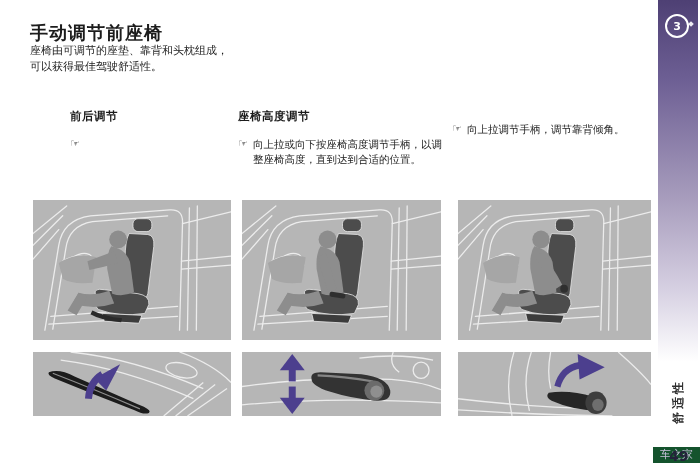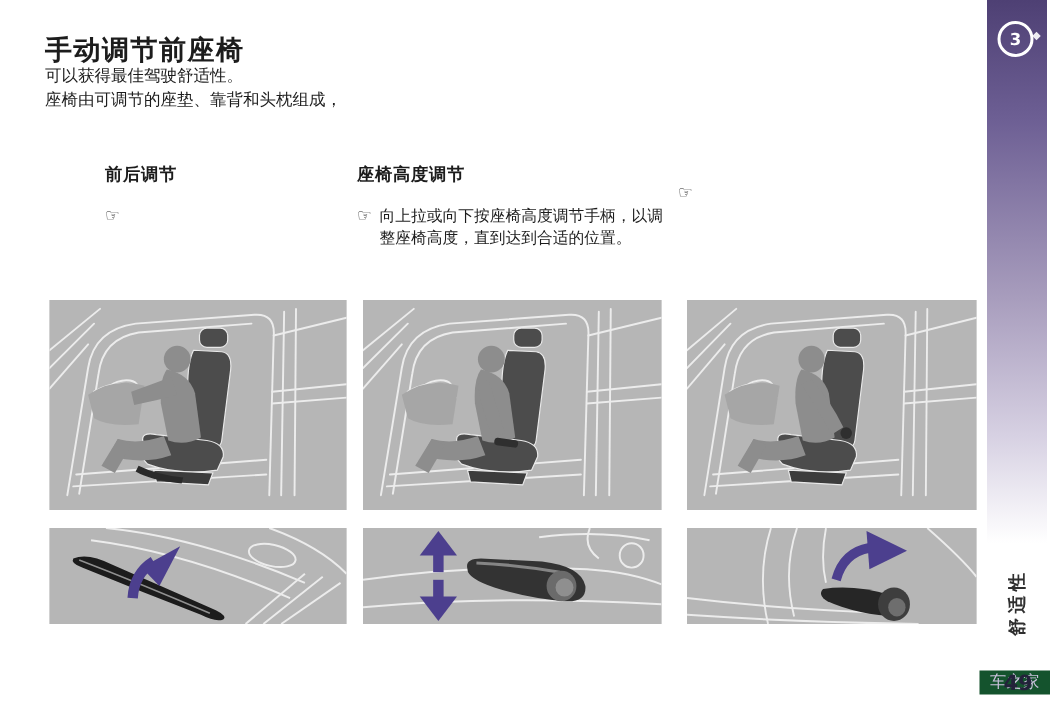--- a/index.html
+++ b/index.html
@@ -61,40 +61,41 @@
   }
   .page-number {
     left:669px; top:448px; font-size:14px; font-weight:bold; color:#23223a; z-index:2;
   }
 </style>
 </head>
 <body>
 
 <div class="abs page-title">手动调节前座椅</div>
 <div class="abs intro">
+  <div>座椅由可调节的座垫、靠背和头枕组成，</div>
   <div>可以获得最佳驾驶舒适性。</div>
-  <div>座椅由可调节的座垫、靠背和头枕组成，</div>
 </div>
 
 <div class="col col-1">
   <div class="col-heading">前后调节</div>
   <div class="bullet">
     <span class="marker">☞</span>
   </div>
 </div>
 <div class="col col-2">
   <div class="col-heading">座椅高度调节</div>
   <div class="bullet">
     <span class="marker">☞</span>
     <span>向上拉或向下按座椅高度调节手柄，以调整座椅高度，直到达到合适的位置。</span>
   </div>
 </div>
 <div class="col col-3">
   <div class="bullet">
     <span class="marker">☞</span>
+    <span>向上拉调节手柄，调节靠背倾角。</span>
   </div>
 </div>
 
 <div class="panel p-large px-1">
     <svg viewBox="0 0 200 142" width="100%" height="100%" preserveAspectRatio="none">
   <rect width="200" height="142" fill="#b6b6b6"></rect>
   <g stroke="#f2f2f2" stroke-width="1.3" fill="none" stroke-linecap="round" opacity="0.9">
     <path d="M12,132 L26,46 Q30,20 58,16 L138,10 Q152,9 151,24 L148,132"></path>
     <path d="M20,131 L33,50 Q36,26 60,22 L136,16"></path>
     <path d="M0,34 L34,6"></path>

